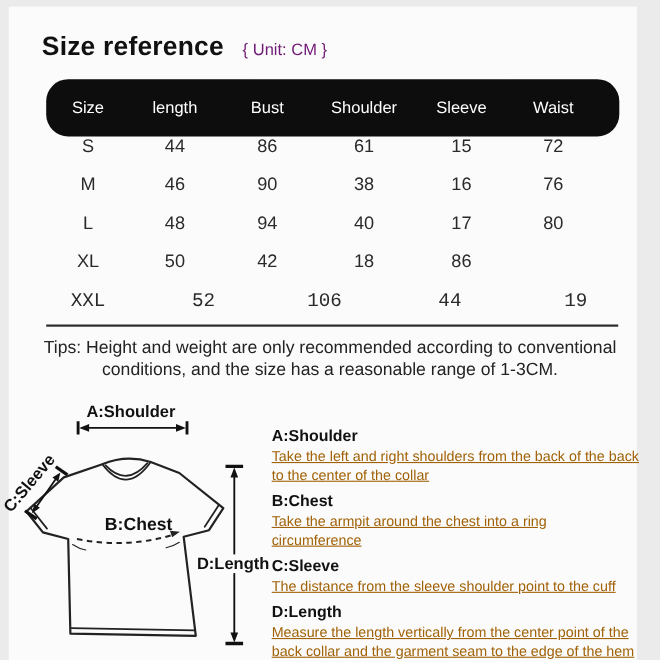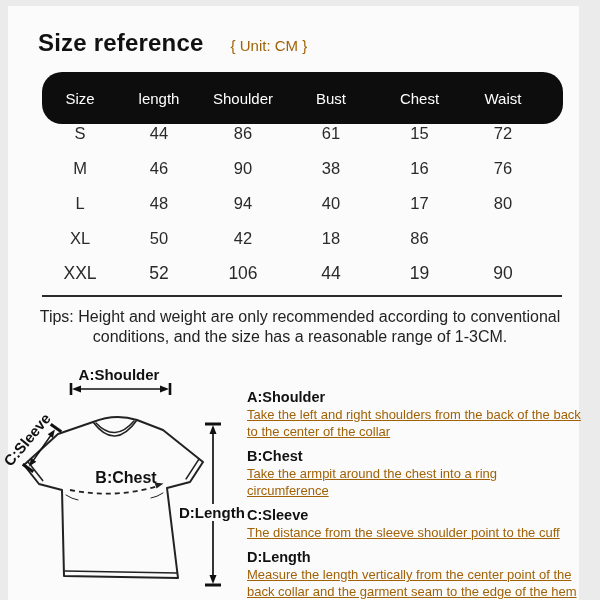--- a/index.html
+++ b/index.html
@@ -11,40 +11,40 @@
     -webkit-font-smoothing:antialiased;
   }
   .stage{position:relative;width:600px;height:600px;overflow:hidden;}
   .card{
     position:absolute;left:8px;top:6px;right:21px;bottom:0;
     background:#fbfbfb;
   }
   
   .title-row{
     position:absolute;left:38px;top:29px;
-    display:flex;align-items:baseline;gap:27px;white-space:nowrap;
+    display:flex;align-items:baseline;gap:17px;white-space:nowrap;
   }
   .page-title{font-size:24px;font-weight:bold;letter-spacing:.2px;color:#111;}
-  .unit-note{font-size:15px;color:#a16207;}
+  .unit-note{font-size:15px;color:#701a75;}
   
   .tbl-grid{
     display:grid;
     grid-template-columns:76px 82px 86px 90px 87px 80px;
     align-items:center;
   }
   .tbl-header{
     position:absolute;left:42px;top:72px;width:521px;height:52px;
     background:#0d0d0d;border-radius:20px;
     color:#fff;font-size:15px;
   }
   .tbl-header span{text-align:center;}
   .tbl-body{position:absolute;left:42px;top:116px;width:521px;}
   .tbl-row{height:35px;font-size:16.5px;color:#2a2a2a;}
   .tbl-row span{text-align:center;}
-  .tbl-row.serif{font-family:Liberation Sans, sans-serif;font-size:17.5px;}
+  .tbl-row.serif{font-family:Liberation Mono, monospace;font-size:17.5px;gap:26px;}
   .divider{
     position:absolute;left:42px;top:295px;width:520px;height:2px;
     background:#2b2b2b;
   }
   
   .tips{
     position:absolute;left:30px;top:307px;width:540px;
     text-align:center;font-size:16px;line-height:19.5px;color:#232323;
   }
   
@@ -70,23 +70,23 @@
   <div class="card"></div>
 
   <div class="title-row">
     <span class="page-title">Size reference</span>
     <span class="unit-note">{ Unit: CM }</span>
   </div>
 
   <div class="tbl-header tbl-grid">
     <span>Size</span>
     <span>length</span>
+    <span>Bust</span>
     <span>Shoulder</span>
-    <span>Bust</span>
-    <span>Chest</span>
+    <span>Sleeve</span>
     <span>Waist</span>
   </div>
 
   <div class="tbl-body">
     <div class="tbl-row tbl-grid">
       <span>S</span>
       <span>44</span>
       <span>86</span>
       <span>61</span>
       <span>15</span>

